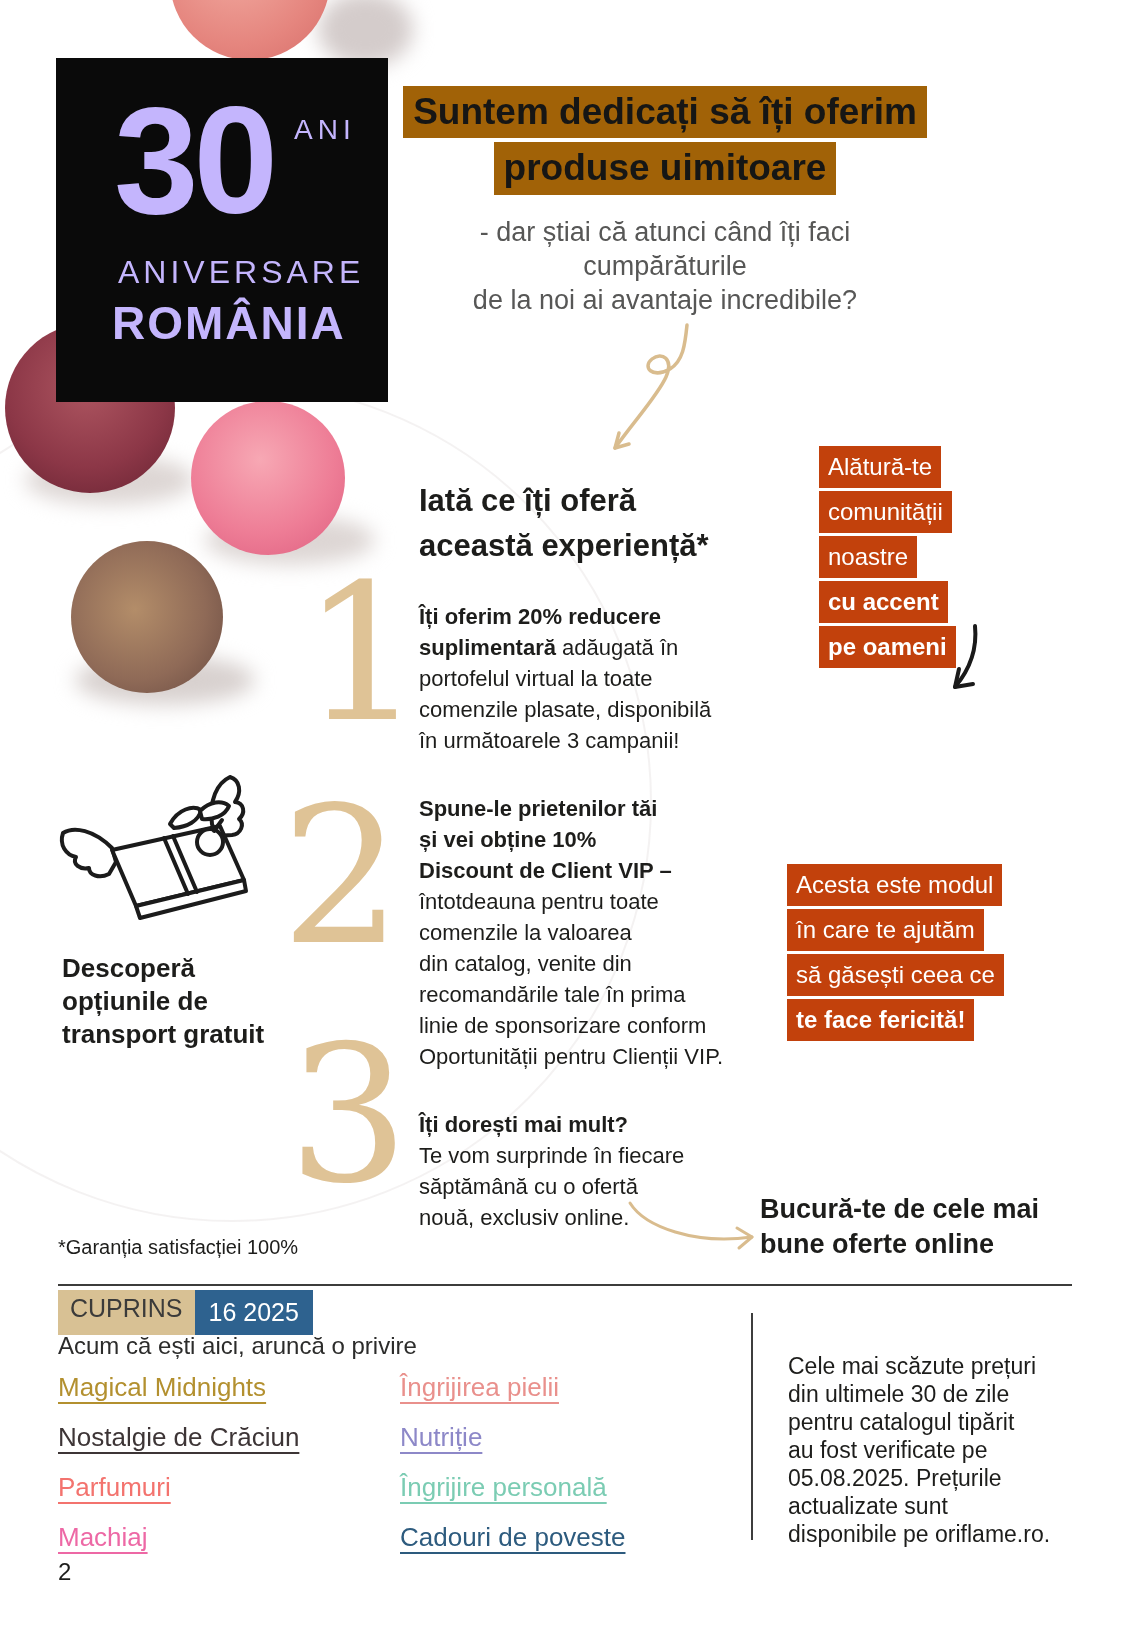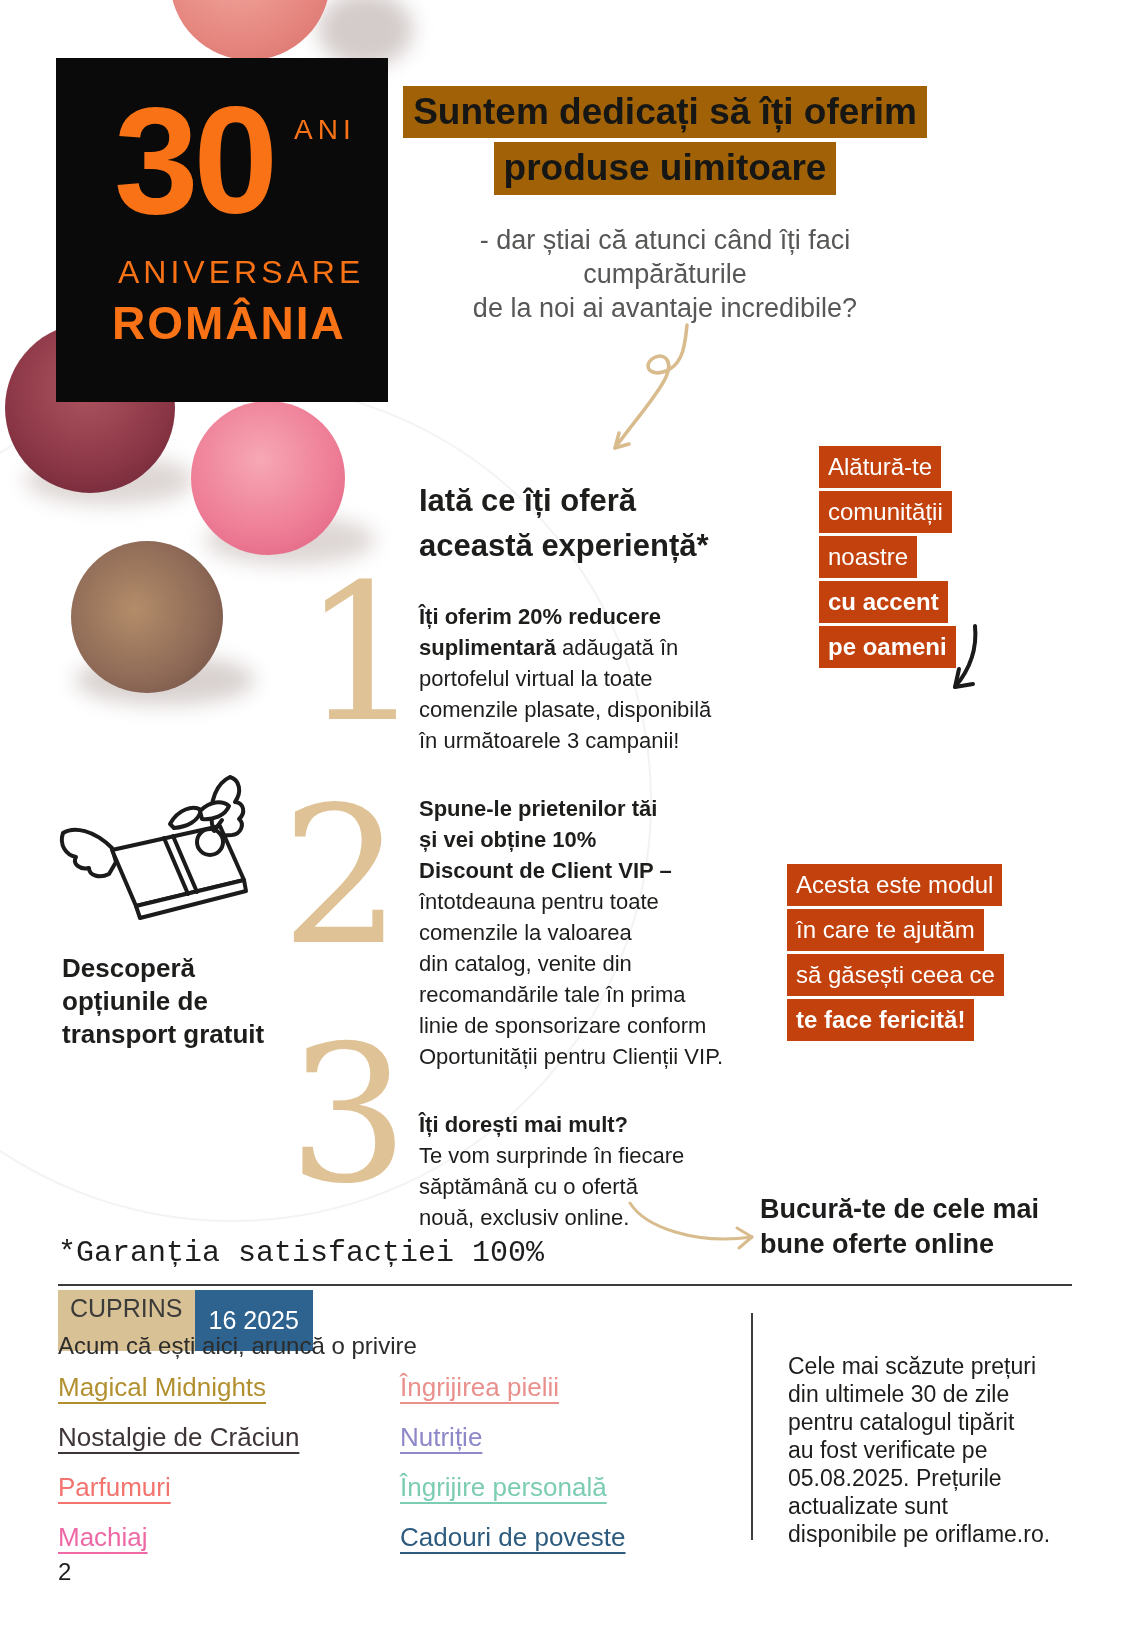--- a/index.html
+++ b/index.html
@@ -5,55 +5,55 @@
   html,body{margin:0;padding:0;background:#ffffff;}
   .page{position:relative;width:1130px;height:1636px;background:#fff;overflow:hidden;
         font-family:"Liberation Sans","DejaVu Sans",sans-serif;color:#1d1d1b;}
 
   
   .ball{position:absolute;border-radius:50%;}
   .shadow{position:absolute;border-radius:50%;filter:blur(10px);}
   .plate{position:absolute;border-radius:50%;border:2px solid rgba(120,95,95,0.08);}
 
   
-  .badge{position:absolute;left:56px;top:58px;width:332px;height:344px;background:#0a0a0a;color:#f97316;}
+  .badge{position:absolute;left:56px;top:58px;width:332px;height:344px;background:#0a0a0a;color:#c4b5fd;}
   .badge .num{position:absolute;left:58px;top:26px;font-size:152px;font-weight:bold;line-height:1;letter-spacing:-5px;}
   .badge .ani{position:absolute;left:238px;top:56px;font-size:28px;letter-spacing:5px;}
   .badge .l1{position:absolute;left:62px;top:196px;font-size:32px;letter-spacing:4px;font-weight:normal;}
   .badge .l2{position:absolute;left:56px;top:238px;font-size:46px;letter-spacing:2px;font-weight:bold;}
 
   
   .hero{position:absolute;left:400px;top:86px;width:530px;text-align:center;}
   .hero .hl{margin-bottom:4px;}
   .hero .hl span{display:inline-block;background:#a16207;color:#161615;font-weight:bold;
                  font-size:37px;line-height:1.2;padding:4px 10px;}
-  .hero .sub{margin-top:28px;font-size:27px;line-height:34px;color:#575756;white-space:pre-line;}
+  .hero .sub{margin-top:20px;font-size:27px;line-height:34px;color:#575756;white-space:pre-line;}
 
   
   .intro{position:absolute;left:419px;top:478px;font-size:31px;line-height:45px;font-weight:bold;white-space:pre-line;}
   .benefit{position:absolute;left:419px;width:380px;font-size:22px;line-height:31px;white-space:pre-line;}
   .benefit b{font-weight:bold;}
   .bignum{position:absolute;font-family:"DejaVu Serif","Liberation Serif",serif;
           font-size:190px;line-height:1;color:#dfc396;}
 
   
   .callout{position:absolute;}
   .callout div{margin-bottom:3px;}
   .callout span{display:inline-block;background:#c2410c;color:#fff;font-size:24px;line-height:26px;padding:8px 9px;}
   .callout .bld span{font-weight:bold;}
 
   .ship{position:absolute;left:62px;top:952px;font-size:26px;line-height:33px;font-weight:bold;white-space:pre-line;}
   .online{position:absolute;left:760px;top:1192px;font-size:27px;line-height:35px;font-weight:bold;white-space:pre-line;}
-  .footnote{position:absolute;left:58px;top:1236px;font-size:30px;font-family:Liberation Mono, monospace;}
+  .footnote{position:absolute;left:58px;top:1236px;font-size:20px;}
 
   
   .rule{position:absolute;left:58px;top:1284px;width:1014px;height:2px;background:#3c3c3b;}
   .cupbar{position:absolute;left:58px;top:1290px;display:flex;}
   .cupbar .tan{background:#d8c194;color:#3b3b3a;font-size:25px;padding:4px 12px;}
-  .cupbar .blue{background:#2e628f;color:#fff;font-size:25px;padding:16px 14px;}
+  .cupbar .blue{background:#2e628f;color:#fff;font-size:25px;padding:8px 14px;}
   .subtitle{position:absolute;left:58px;top:1332px;font-size:24px;color:#2c2c2b;}
   .toc a{position:absolute;font-size:26px;font-weight:normal;text-decoration:underline;
          text-decoration-thickness:2px;text-underline-offset:6px;cursor:pointer;}
   .divider{position:absolute;left:751px;top:1313px;width:2px;height:227px;background:#3d3d3d;}
   .legal{position:absolute;left:788px;top:1352px;width:310px;font-size:23px;line-height:28px;white-space:pre-line;}
   .pagenum{position:absolute;left:58px;top:1558px;font-size:24px;}
   svg{position:absolute;overflow:visible;}
 </style>
 </head>
 <body>

